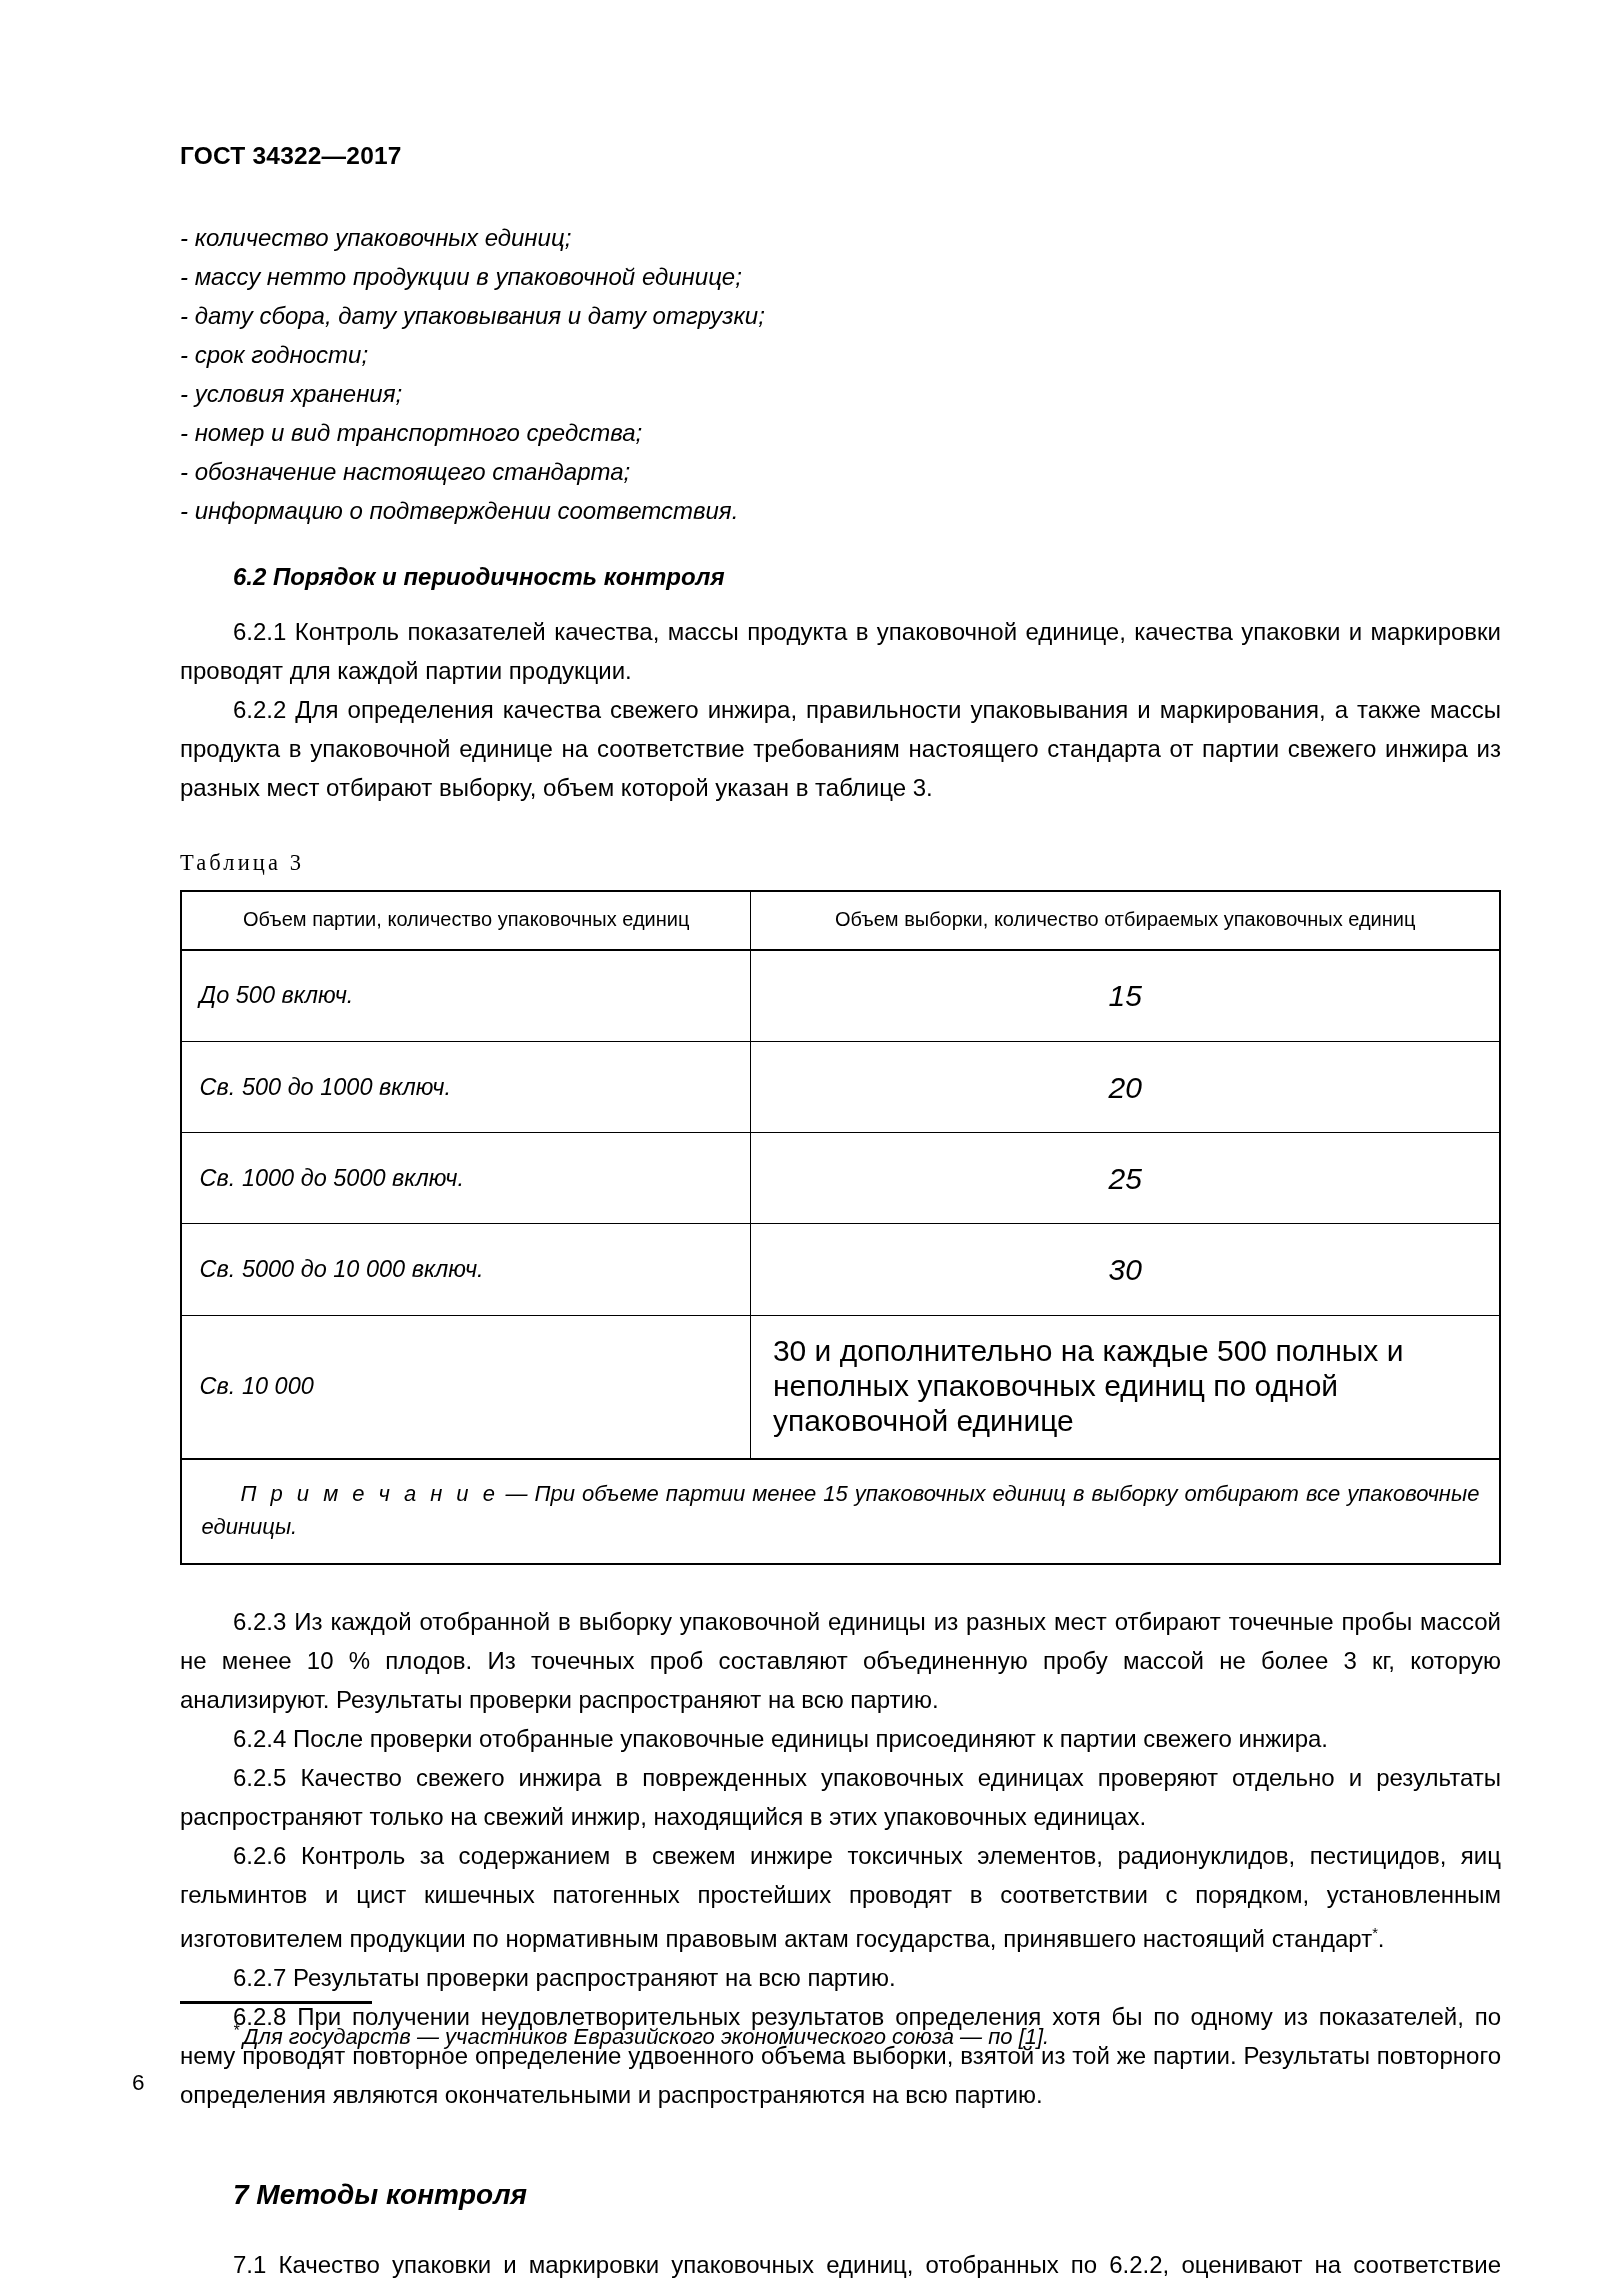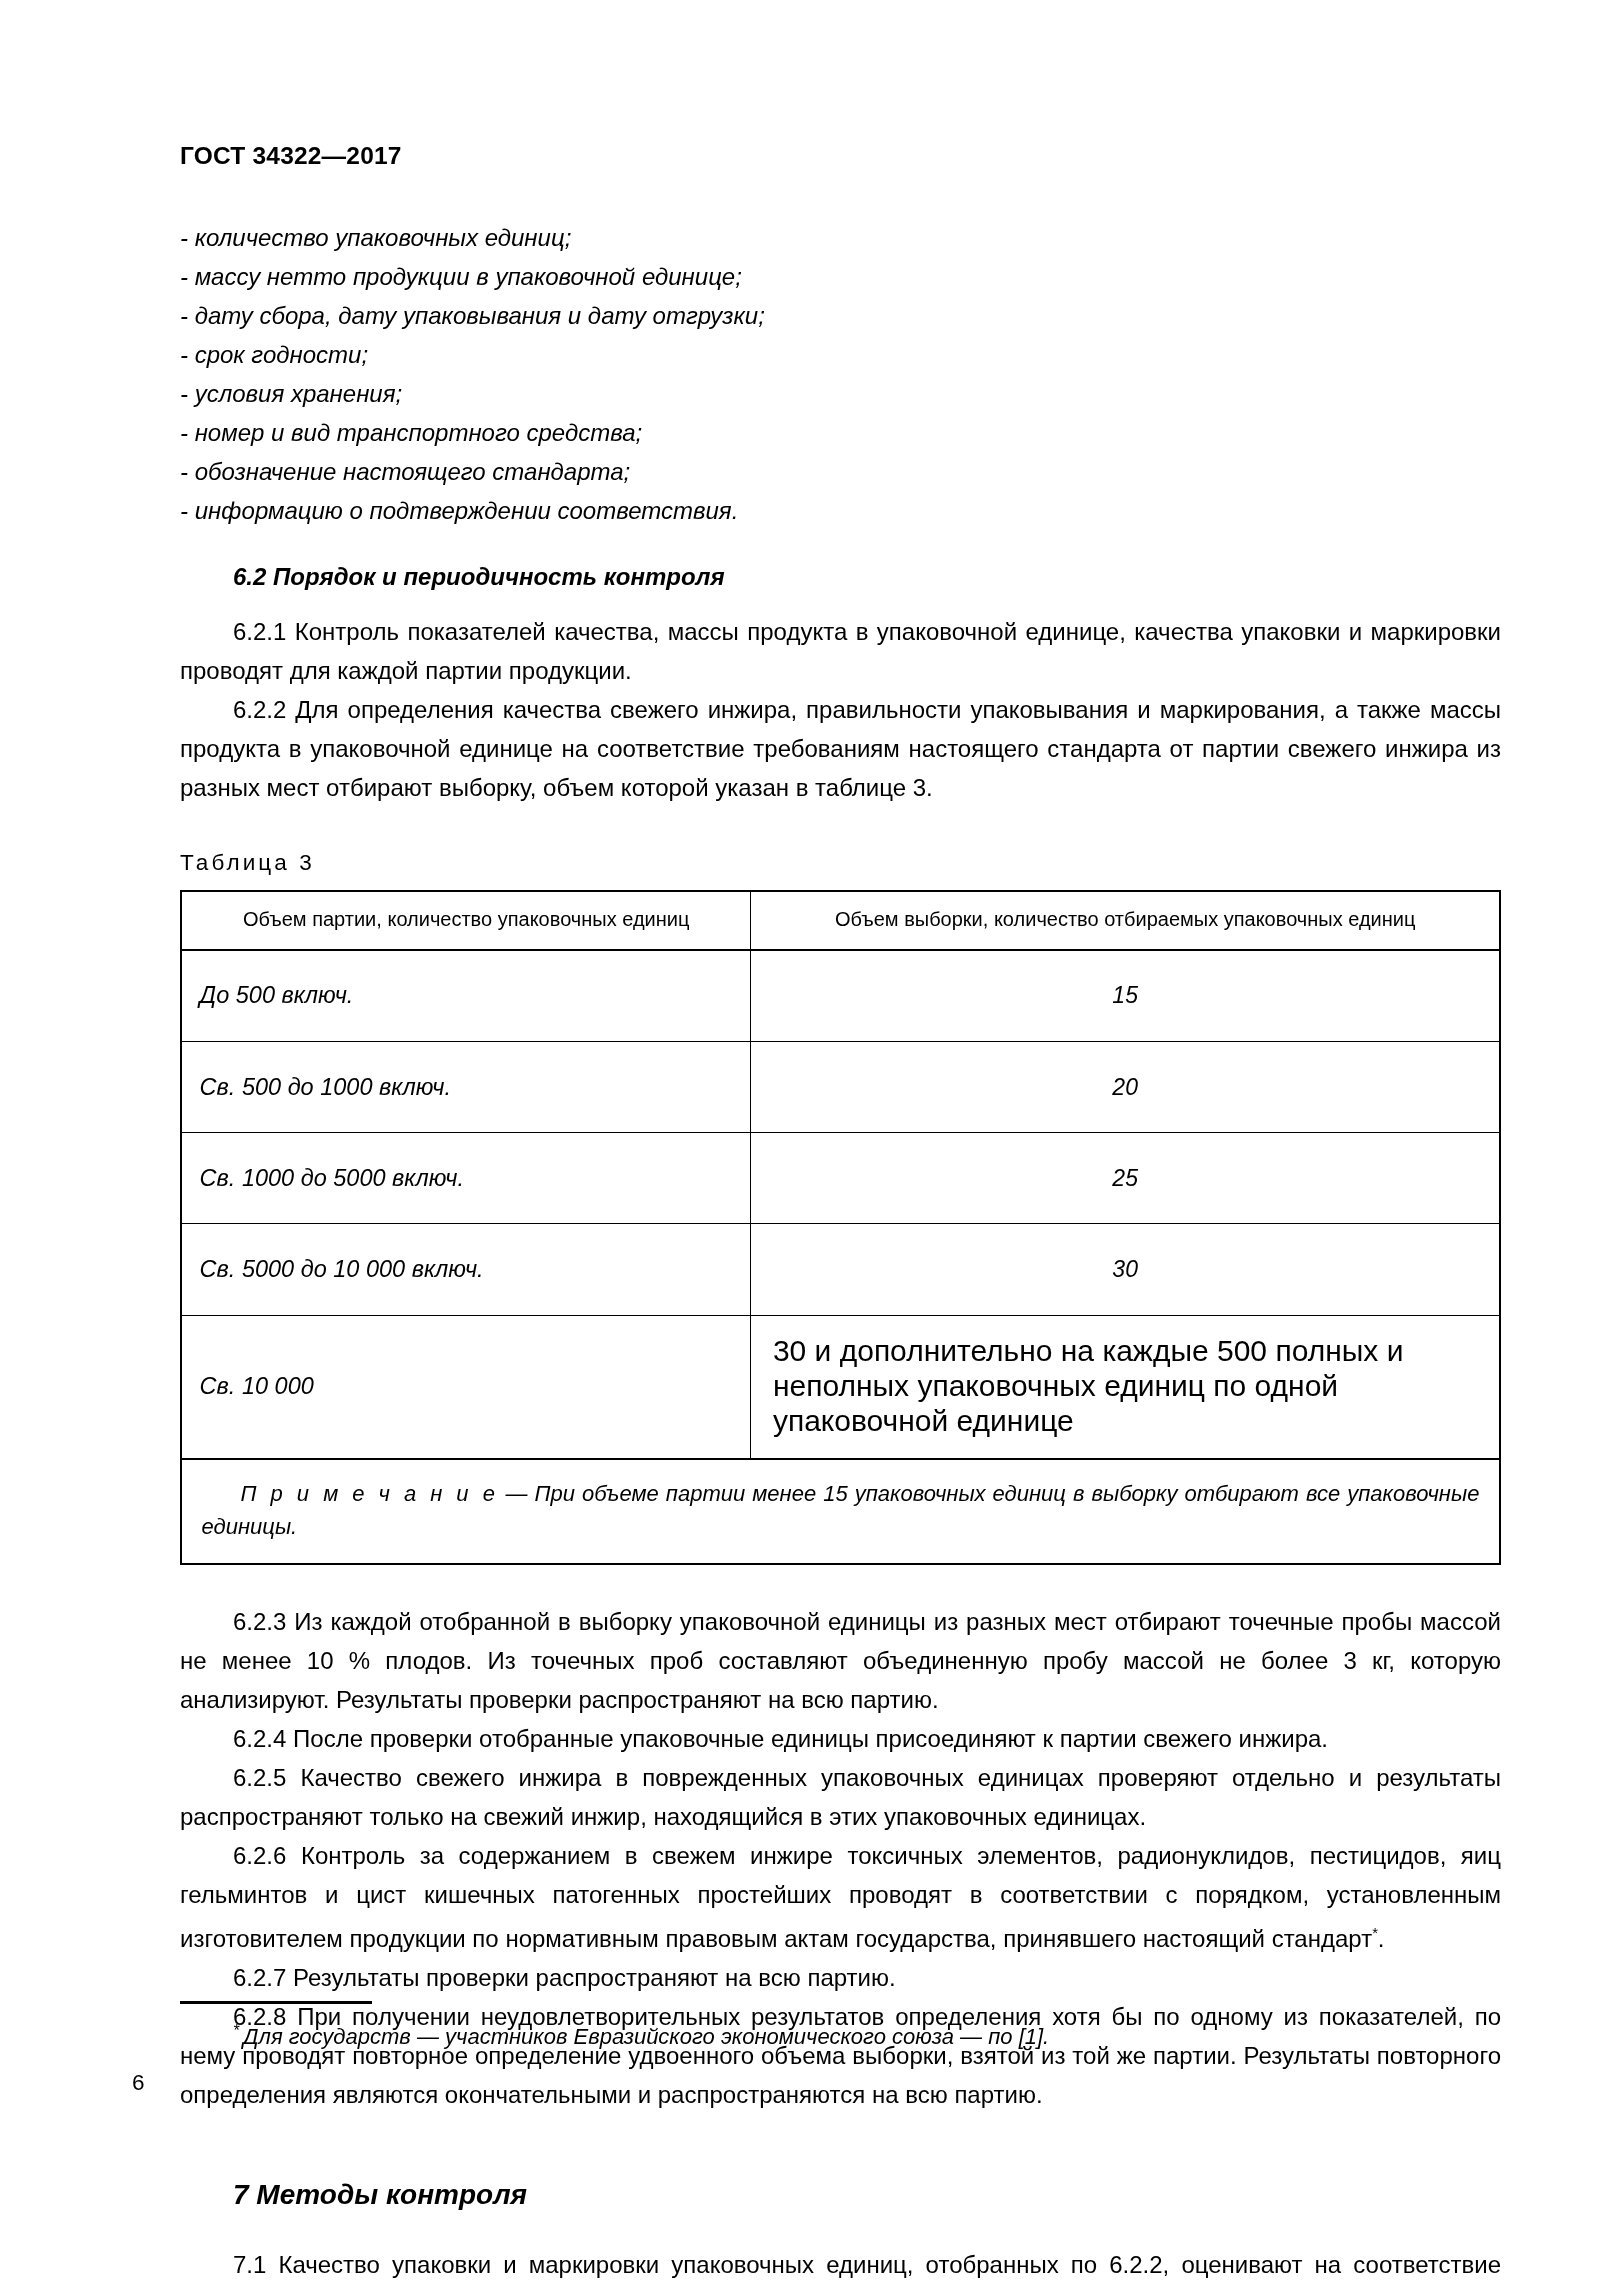--- a/index.html
+++ b/index.html
@@ -69,20 +69,21 @@
     hyphens: manual;
   }
 
   
   .table-caption {
     font-style: normal;
     font-size: 22.5px;
     letter-spacing: 3.1px;
     margin-top: 43px;
     margin-bottom: 13.7px;
+    font-family: Liberation Serif, serif;
   }
 
   
   table.gost-table {
     border-collapse: collapse;
     width: 1321px;
     table-layout: fixed;
     border: 2.5px solid #000;
     margin-bottom: 0;
   }
@@ -103,21 +104,21 @@
   }
   table.gost-table td.cell-left {
     font-style: italic;
     font-size: 23.5px;
     line-height: 33px;
     padding: 19.6px 0 19.6px 17.6px;
     height: 51px;
   }
   table.gost-table td.cell-center {
     font-style: italic;
-    font-size: 23px;
+    font-size: 30px;
     line-height: 33px;
     text-align: center;
     padding: 19.6px 7.8px;
   }
   table.gost-table td.cell-wrap {
     font-size: 30px;
     line-height: 35px;
     text-align: left;
     padding: 17.6px 21.6px 19.6px 21.6px;
   }

